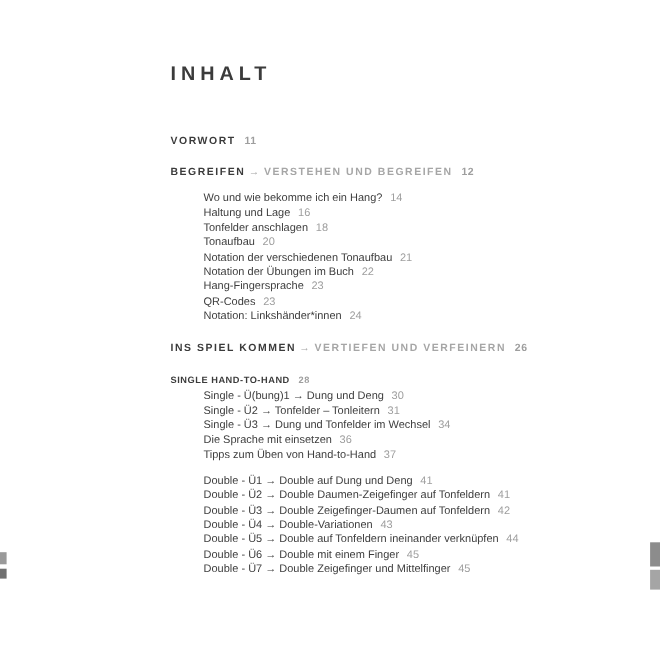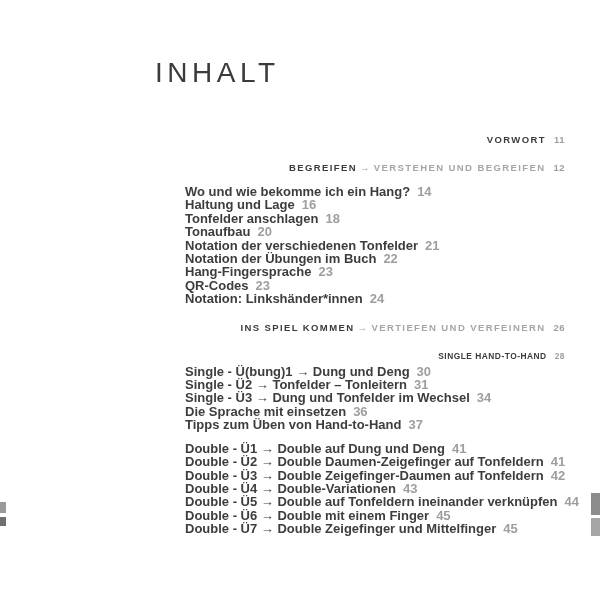--- a/index.html
+++ b/index.html
@@ -15,55 +15,54 @@
     background: #ffffff;
     overflow: hidden;
   }
   .page {
     position: absolute;
     left: 155px;
     top: 57px;
     width: 410px;
   }
   .page-title {
-    font-size: 28px;
-    font-weight: 400;
+    font-size: 18px;
+    font-weight: 700;
     letter-spacing: 4.5px;
     color: #3b3b3b;
     margin: 0 0 45px 0;
   }
   .section { margin: 0 0 16px 0; }
   .section-sub { margin: 0 0 10px 0; }
   .heading-line {
     font-size: 9.5px;
     font-weight: 700;
     letter-spacing: 1.4px;
     line-height: 12px;
     color: #3b3b3b;
     margin-bottom: 11px;
     white-space: nowrap;
-    text-align: right;
   }
   .section-sub .heading-line {
     font-size: 8.4px;
     letter-spacing: 0.5px;
     font-weight: 700;
     margin-bottom: 3px;
   }
   .heading-arrow { color: #a6a6a6; font-weight: 700; margin: 0 3px; }
   .heading-subtitle { color: #a6a6a6; }
   .heading-page { color: #9e9e9e; margin-left: 8px; letter-spacing: 0.5px; }
   .items {
     padding-left: 30px;
     margin: 0;
     list-style: none;
   }
   .toc-item {
-    font-size: 13px;
-    font-weight: 700;
+    font-size: 10px;
+    font-weight: 400;
     line-height: 13.4px;
     color: #3d3d3d;
     white-space: nowrap;
   }
   .item-page { color: #9e9e9e; margin-left: 7px; }
   
   .edge-artifact { position: absolute; }
   .edge-left-1  { left: 0; top: 502px; width: 6px;  height: 11px; background: #9a9a9a; }
   .edge-left-2  { left: 0; top: 517px; width: 6px;  height: 9px;  background: #707070; }
   .edge-right-1 { right: 0; top: 493px; width: 9px; height: 22px; background: #8c8c8c; }
@@ -100,21 +99,21 @@
     <li class="toc-item">
       <span>Tonfelder anschlagen</span><span class="item-page">18</span>
     </li>
 
     <li class="toc-item">
       <span>Tonaufbau</span><span class="item-page">20</span>
     </li>
 
 
     <li class="toc-item">
-      <span>Notation der verschiedenen Tonfelder</span><span class="item-page">21</span>
+      <span>Notation der verschiedenen Tonaufbau</span><span class="item-page">21</span>
     </li>
 
     <li class="toc-item">
       <span>Notation der Übungen im Buch</span><span class="item-page">22</span>
     </li>
 
     <li class="toc-item">
       <span>Hang-Fingersprache</span><span class="item-page">23</span>
     </li>
 

